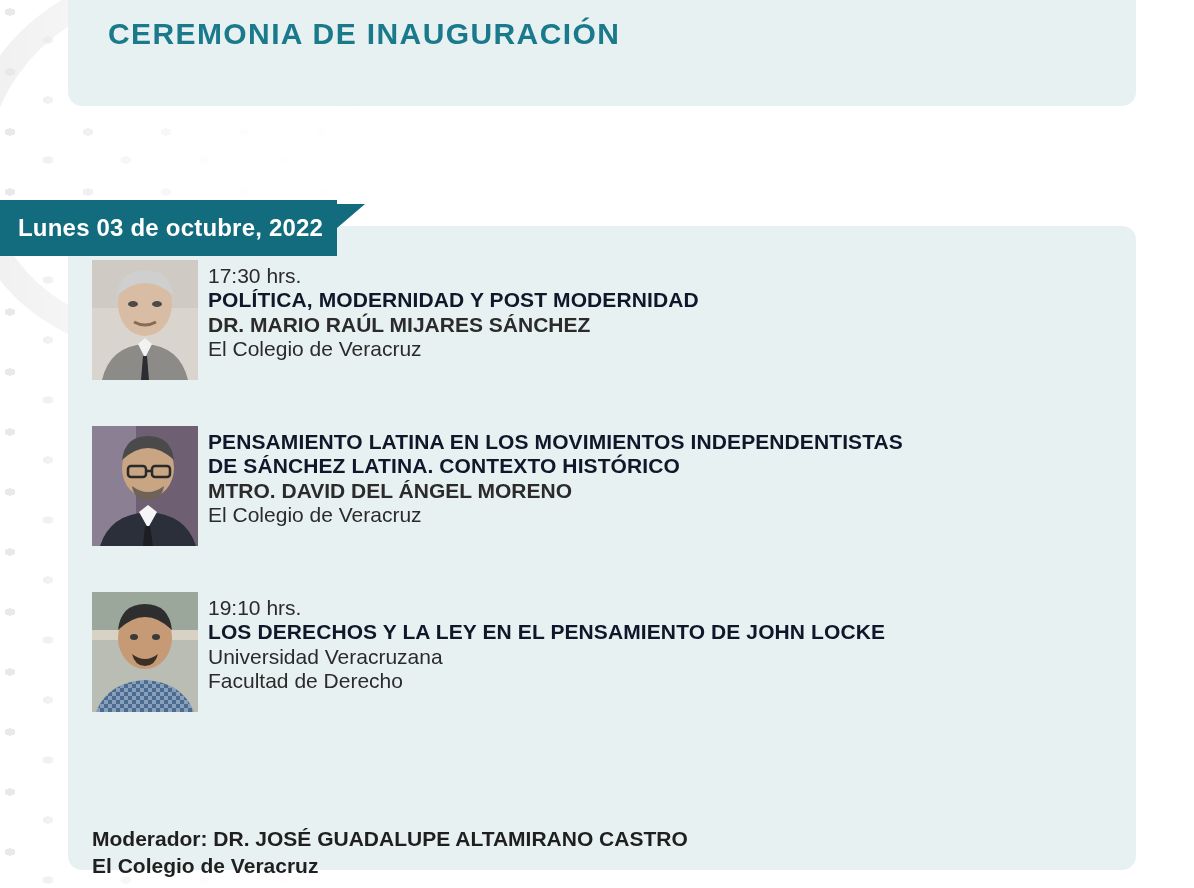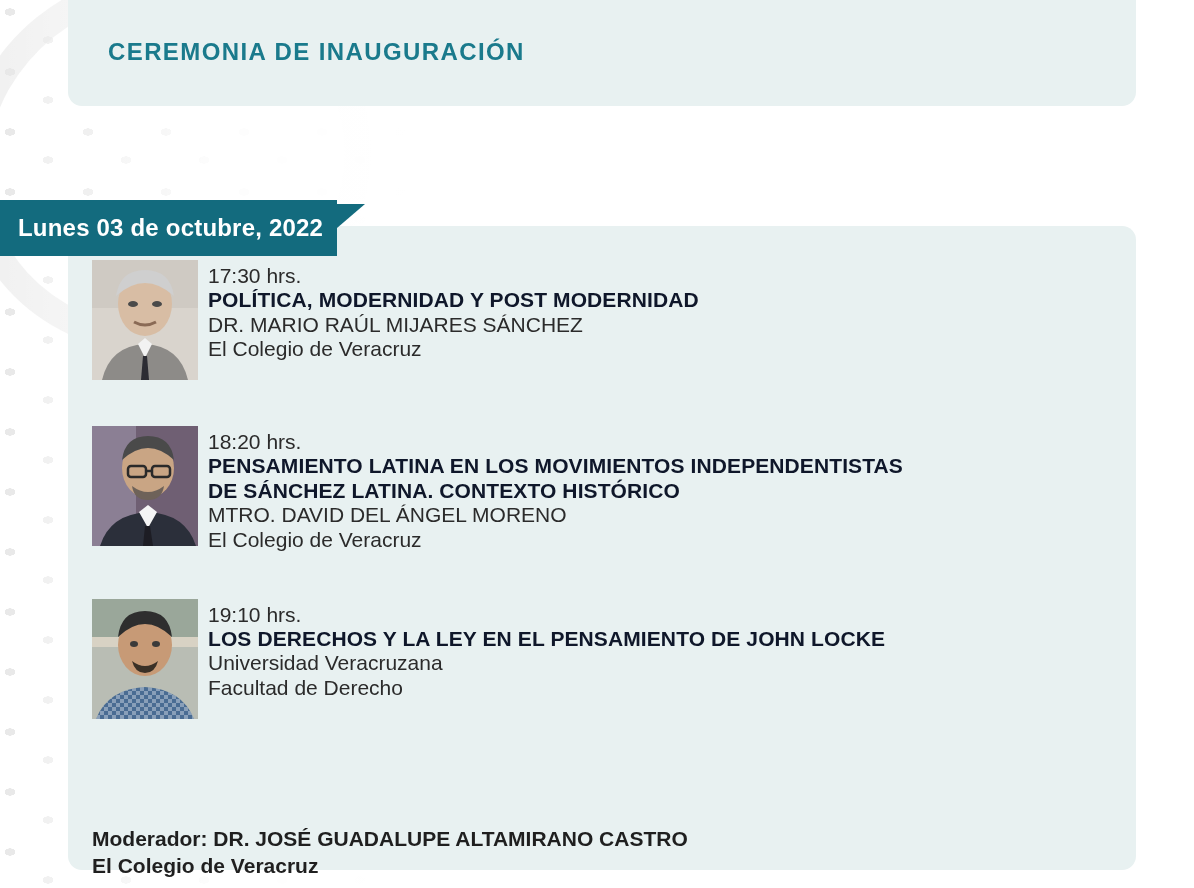--- a/index.html
+++ b/index.html
@@ -62,22 +62,22 @@
     top: -24px;
     width: 1068px;
     height: 130px;
     background: #e8f1f1;
     border-radius: 14px;
     z-index: 3;
   }
   .header-title {
     position: absolute;
     left: 108px;
-    top: 38px;
-    font-size: 24px;
+    top: 17px;
+    font-size: 30px;
     font-weight: bold;
     letter-spacing: 1.4px;
     color: #1a7a8c;
     z-index: 4;
     white-space: nowrap;
     text-align: right;
   }
 
   
   .date-ribbon {
@@ -157,20 +157,21 @@
     font-size: 21px;
     font-weight: bold;
     color: #0f172a;
     line-height: 1.16;
     letter-spacing: 0.1px;
   }
   .s-speaker {
     font-size: 21px;
     color: #2b2b2b;
     line-height: 1.18;
+    font-weight: bold;
   }
   .s-affil {
     font-size: 21px;
     color: #2b2b2b;
     line-height: 1.18;
   }
 
   .moderator {
     position: absolute;
     left: 92px;
@@ -239,21 +240,20 @@
         <rect x="36" y="40" width="18" height="11" rx="3" fill="none" stroke="#2a2a2a" stroke-width="2.5"></rect>
         <rect x="60" y="40" width="18" height="11" rx="3" fill="none" stroke="#2a2a2a" stroke-width="2.5"></rect>
         <line x1="54" y1="45" x2="60" y2="45" stroke="#2a2a2a" stroke-width="2.5"></line>
         <path d="M40 60 q16 12 32 0 q-2 14 -16 14 q-14 0 -16 -14z" fill="#6e6259"></path>
         <path d="M8 120 q10 -32 48 -34 q38 2 48 34z" fill="#2b2f3a"></path>
         <path d="M47 86 l9 16 l9 -16 l-9 -7z" fill="#f5f5f5"></path>
         <path d="M53 100 l5 0 l3 20 l-10 0z" fill="#1d1d24"></path>
       </svg>
     </div>
     <div class="session-info">
-      <div class="s-time">18:20 hrs.</div>
       <div class="s-title">PENSAMIENTO LATINA EN LOS MOVIMIENTOS INDEPENDENTISTAS</div>
       <div class="s-title">DE SÁNCHEZ LATINA. CONTEXTO HISTÓRICO</div>
       <div class="s-speaker">MTRO. DAVID DEL ÁNGEL MORENO</div>
       <div class="s-affil">El Colegio de Veracruz</div>
     </div>
   </div>
 
   <div class="session">
     <div class="photo">
       <svg width="106" height="120" viewBox="0 0 106 120">

